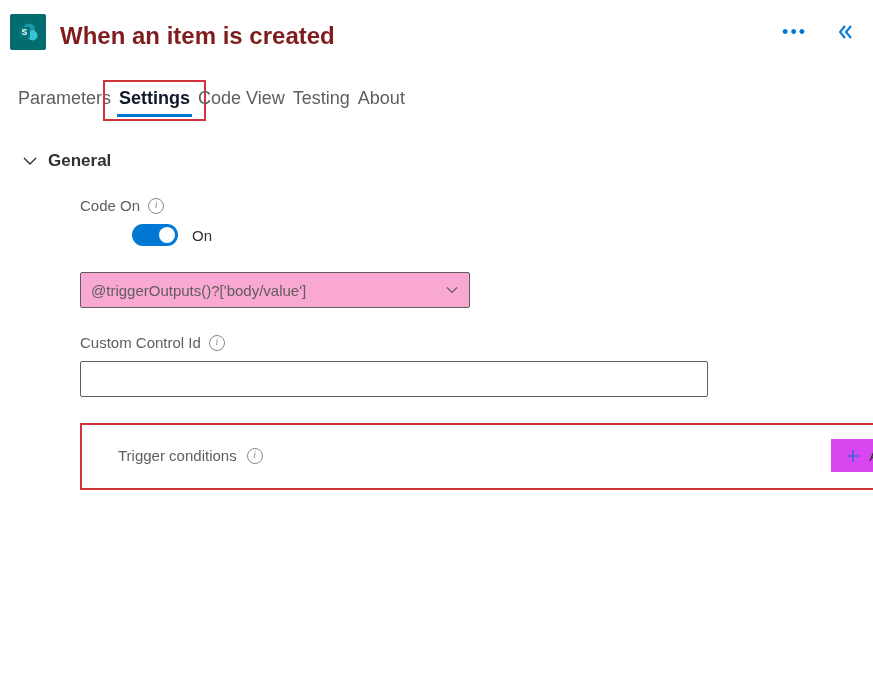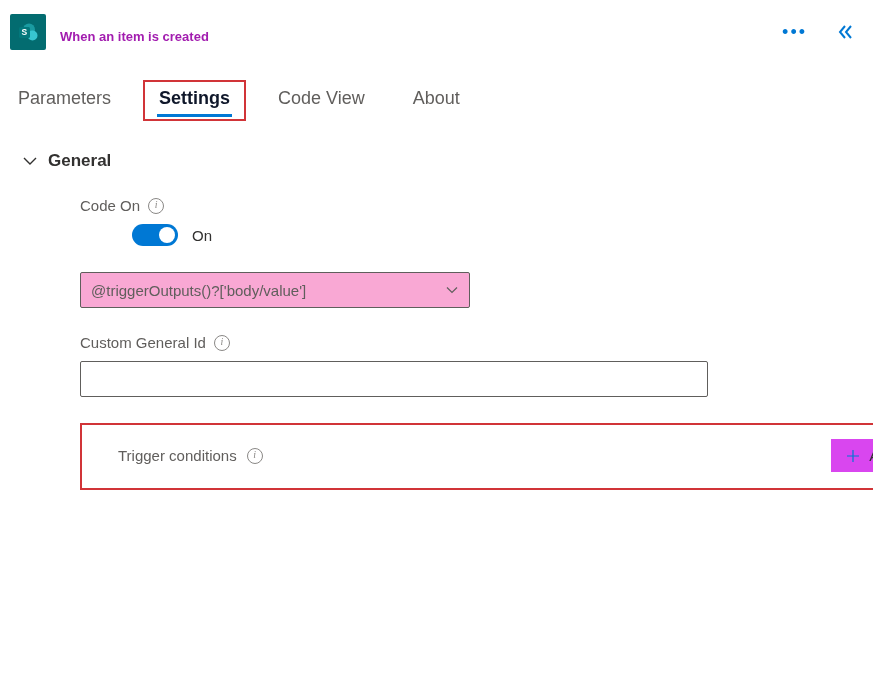--- a/index.html
+++ b/index.html
@@ -21,24 +21,24 @@
     gap: 14px;
   }
   .sp-icon {
     width: 36px; height: 36px;
     background: #036C70;
     display: flex; align-items: center; justify-content: center;
     border-radius: 2px;
   }
   .sp-icon svg { display:block; }
   .header-title {
-    font-size: 13px;
+    font-size: 24px;
     font-weight: 600;
     flex: 1;
-    color: #a21caf;
+    color: #7f1d1d;
     margin-top: 8px;
   }
   .header-actions {
     display: flex;
     align-items: center;
     gap: 28px;
     padding-right: 8px;
   }
   .ellipsis {
     color: #0078D4;
@@ -48,21 +48,20 @@
   }
   .chevrons-left {
     color: #0078D4;
     cursor: pointer;
     display: inline-flex;
   }
 
   
   .tabs {
     display: flex;
-    gap: 40px;
     padding: 18px 14px 0 14px;
     font-size: 18px;
     color: #605E5C;
   }
   .tab {
     padding: 6px 4px 10px 4px;
     cursor: pointer;
     position: relative;
   }
   .tab.active {
@@ -219,20 +218,21 @@
     </div>
   </div>
 
   <div class="tabs">
     <div class="tab">Parameters</div>
     <div class="tab active" style="position:relative;">
       <span>Settings</span>
       <span class="highlight-tab"></span>
     </div>
     <div class="tab">Code View</div>
+    <div class="tab">Testing</div>
     <div class="tab">About</div>
   </div>
 
   <div class="body-section">
     <div class="section-header">
       <svg width="16" height="16" viewBox="0 0 16 16" fill="none" stroke="#323130" stroke-width="1.4">
         <path d="M2 5 L8 11 L14 5"></path>
       </svg>
       <span>General</span>
     </div>
@@ -256,21 +256,21 @@
         <div class="dropdown">
           <span>@triggerOutputs()?['body/value']</span>
           <svg width="14" height="14" viewBox="0 0 14 14" fill="none" stroke="#605E5C" stroke-width="1.2">
             <path d="M2 4.5 L7 9.5 L12 4.5"></path>
           </svg>
         </div>
       </div>
 
       <div class="field-block">
         <div class="field-label-row">
-          <span>Custom General Id</span>
+          <span>Custom Control Id</span>
           <span class="info-icon"></span>
         </div>
         <input class="text-input" type="text" value="" style="">
       </div>
 
 
       <div class="trigger-row-wrapper">
         <div class="trigger-label">
           <span>Trigger conditions</span>
           <span class="info-icon"></span>

